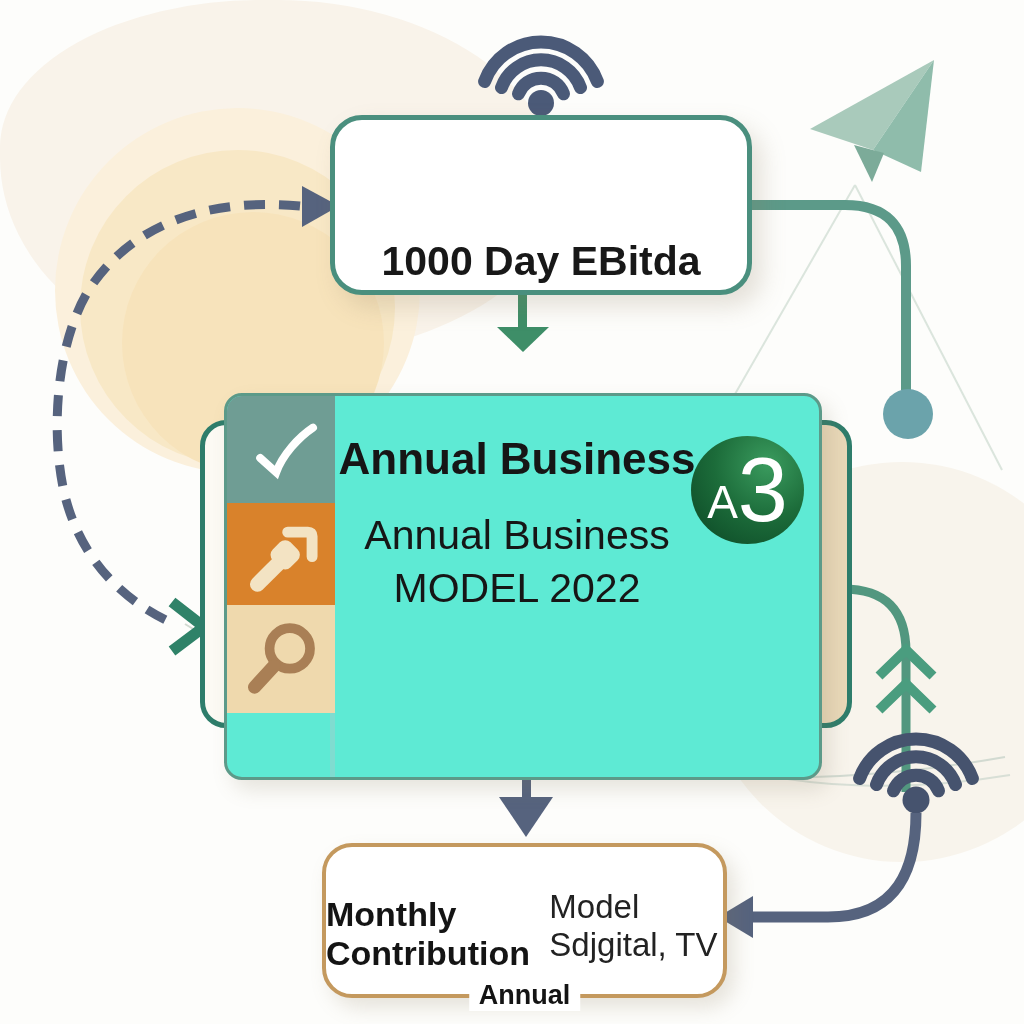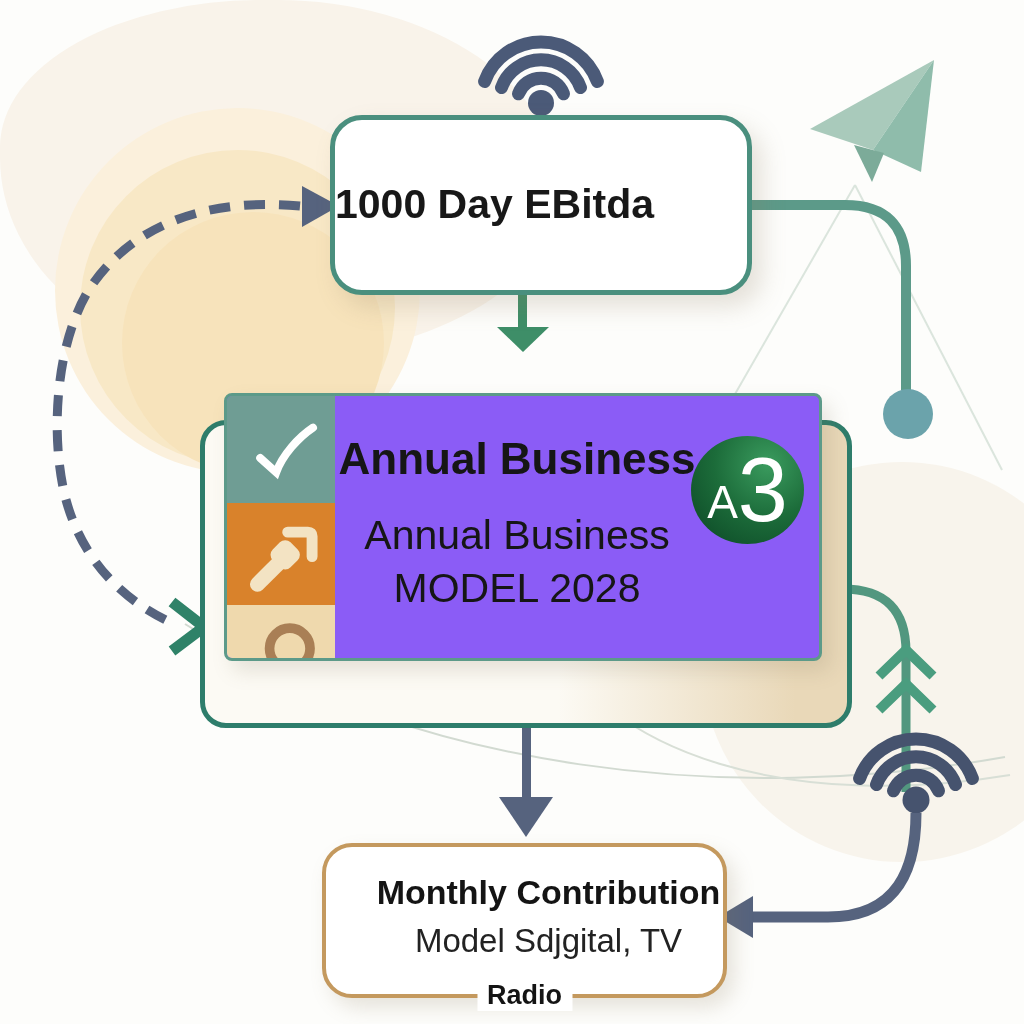--- a/index.html
+++ b/index.html
@@ -12,44 +12,44 @@
   .bg-cream-deep{left:122px;top:212px;width:262px;height:262px;background:#f7e3bb;}
   .bg-circle-right{left:702px;top:462px;width:400px;height:400px;background:#f8f4ec;}
   .bg-blob{left:38px;top:598px;width:560px;height:360px;background:#f9f3ea;
            border-radius:48% 52% 55% 45% / 42% 55% 48% 58%;}
   
   svg.art{position:absolute;left:0;top:0;}
   
   .box{position:absolute;background:#ffffff;box-sizing:border-box;}
   .top-box{left:330px;top:115px;width:422px;height:180px;border:5px solid #4a8f7e;
            border-radius:32px;box-shadow:10px 12px 24px rgba(140,125,95,.22);
-           display:flex;flex-direction:column;justify-content:center;align-items:flex-start;}
+           display:flex;flex-direction:row;justify-content:center;align-items:flex-end;}
   .top-box .l1,.top-box .l2{font-size:41px;font-weight:600;color:#181818;line-height:1.4;}
   .back-card{left:200px;top:420px;width:652px;height:308px;border:5px solid #2e7d6b;
              border-radius:26px;background:linear-gradient(90deg,#fcfaf4 55%,#e9d8b8 92%);}
-  .front-card{left:224px;top:393px;width:598px;height:268px;border:3px solid #5c9a89;
-              border-radius:8px;background:#8b5cf6;overflow:hidden;
+  .front-card{left:224px;top:393px;width:598px;height:387px;border:3px solid #5c9a89;
+              border-radius:18px;background:#5eead4;overflow:hidden;
               box-shadow:8px 10px 20px rgba(130,118,90,.18);}
   .col{position:absolute;left:0;top:0;width:108px;height:100%;
        border-right:5px solid rgba(168,204,204,.45);box-sizing:border-box;}
   .cell{position:absolute;left:0;width:108px;display:flex;align-items:center;justify-content:center;}
   .cell-check{top:0;height:107px;background:#6f9d94;}
   .cell-arrow{top:107px;height:102px;background:#d9822b;}
   .cell-mag{top:209px;height:108px;background:#efd9ad;}
   .mid-text{position:absolute;left:108px;right:120px;top:0;text-align:center;color:#161616;}
   .grp1{margin-top:34px;font-size:44px;font-weight:600;line-height:1.3;}
   .grp2{margin-top:22px;font-size:41px;font-weight:500;line-height:1.28;}
   .badge{position:absolute;left:464px;top:40px;width:113px;height:108px;border-radius:50%;
          background:radial-gradient(circle at 68% 26%,#3a9b5e 0%,#1c6c3a 48%,#0b4524 100%);
          display:flex;align-items:center;justify-content:center;color:#fff;}
   .badge .ba{font-size:46px;transform:translateY(12px);}
   .badge .b3{font-size:90px;line-height:1;}
   .bottom-box{left:322px;top:843px;width:405px;height:155px;border:4px solid #c4995e;
               border-radius:30px;box-shadow:8px 10px 20px rgba(140,125,95,.2);
-              display:flex;flex-direction:column;align-items:center;padding-left:48px;}
+              display:flex;align-items:center;}
   .bottom-box .bl1{margin-top:26px;font-size:34px;font-weight:700;color:#141414;}
   .bottom-box .bl2{margin-top:10px;font-size:33px;font-weight:400;color:#222;}
   .bottom-box .bl3{position:absolute;left:50%;bottom:-17px;transform:translateX(-50%);
                    font-size:27px;font-weight:700;color:#141414;background:#fff;padding:0 10px;}
 </style>
 </head>
 <body>
 
 <div class="stage">
 
@@ -145,28 +145,28 @@
           <line x1="42" y1="58" x2="20" y2="82" stroke="#a97f55" stroke-width="15" stroke-linecap="round"></line>
         </svg>
       </div>
     </div>
     <div class="mid-text">
       <div class="grp1">
         <div>Annual Business</div>
       </div>
       <div class="grp2">
         <div>Annual Business</div>
-        <div>MODEL 2028</div>
+        <div>MODEL 2022</div>
       </div>
     </div>
     <div class="badge">
       <span class="ba">A</span>
         <span class="b3">3</span>
     </div>
   </div>
 
   <div class="box bottom-box">
     <div class="bl1">Monthly Contribution</div>
     <div class="bl2">Model Sdjgital, TV</div>
-    <div class="bl3">Radio</div>
+    <div class="bl3">Annual</div>
   </div>
 
 </div>
 
 </body></html>

